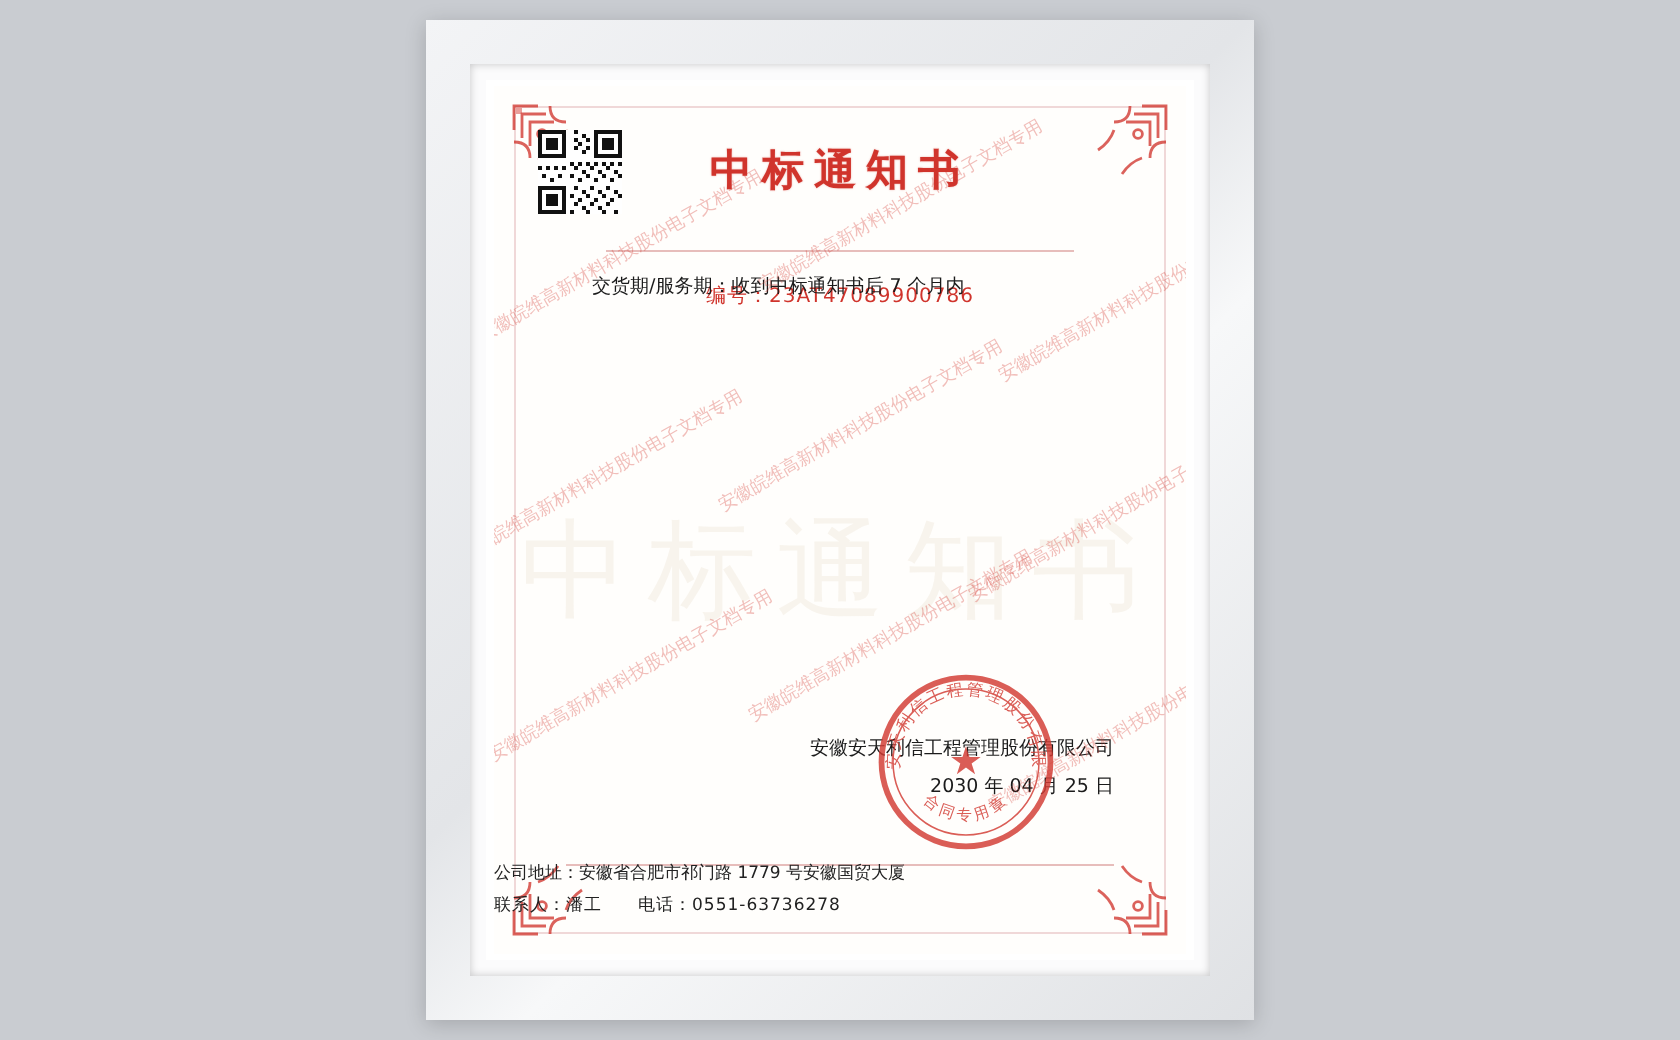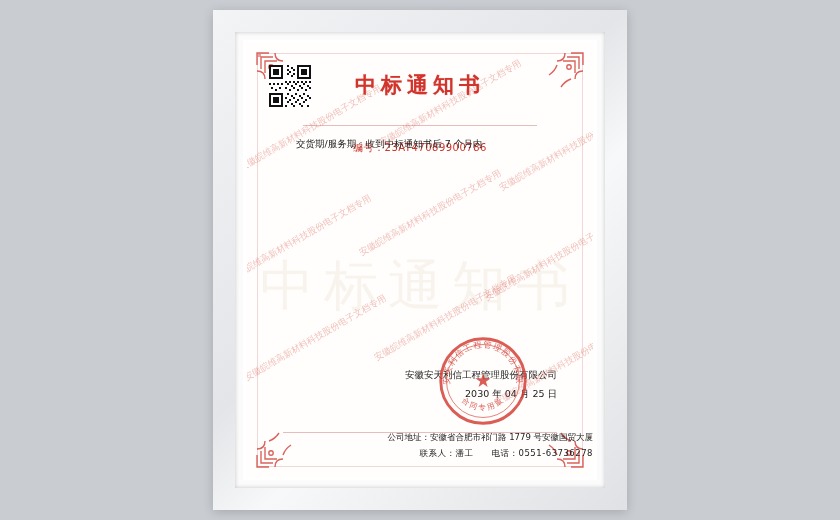--- a/index.html
+++ b/index.html
@@ -161,21 +161,21 @@
     left: 36px;
     right: 36px;
     bottom: 44px;
     height: 1px;
     background: #e7bdbb;
   }
   #footer {
     position: absolute;
     left: 0; right: 0;
     bottom: 16px;
-    text-align: right;
+    text-align: left;
     font-size: 8.5px;
     color: #222;
     line-height: 1.9;
   }
   #footer .row2 { letter-spacing: 0.5px; }
   #footer .gap { display: inline-block; width: 18px; }
 
   
   .watermark {
     position: absolute;

